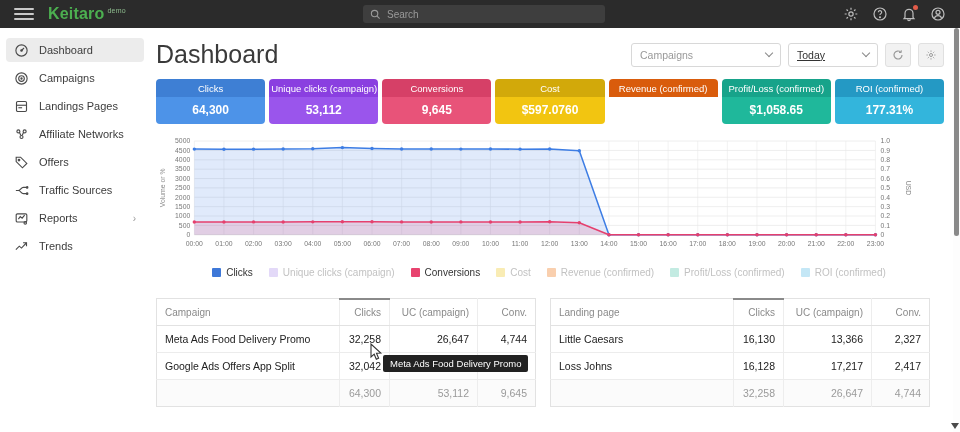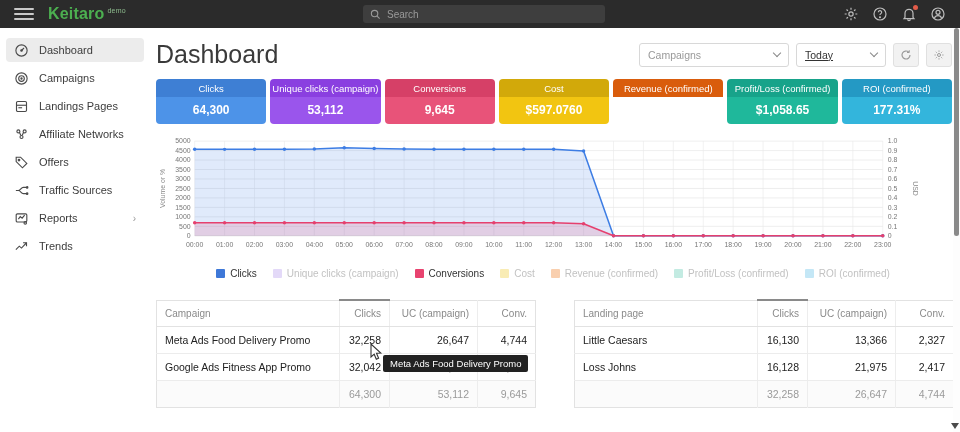--- a/index.html
+++ b/index.html
@@ -60,21 +60,21 @@
 
   
   .chart-wrap { padding:10px 0 0 4px; }
   .chart-wrap svg { width:100%; display:block; }
   .legend { display:flex; justify-content:center; gap:16px; padding:6px 0 2px; }
   .legend-item { display:flex; align-items:center; gap:5px; font-size:10px; color:#333; cursor:pointer; }
   .legend-item.inactive { color:#c2c2c2; }
   .legend-swatch { width:9px; height:9px; border-radius:1px; display:inline-block; }
 
   
-  .tables { display:flex; gap:38px; padding:18px 0 0 4px; }
+  .tables { display:flex; gap:14px; padding:18px 0 0 4px; }
   .data-table { width:380px; border-collapse:collapse; font-size:10.5px; border:1px solid #e2e2e2; }
   .data-table th { font-weight:normal; color:#8a8a8a; font-size:10px; text-align:left;
     padding:7px 8px; border-bottom:1px solid #e2e2e2; background:#fff; cursor:pointer; }
   .data-table th.num, .data-table td.num { text-align:right; border-left:1px solid #ededed; }
   .data-table th.sorted { border-top:2px solid #8a8a8a; }
   .data-table td { padding:7px 8px; color:#222; border-bottom:1px solid #ececec; white-space:nowrap;
     overflow:hidden; }
   .data-table tr.total td { color:#9a9a9a; background:#fbfbfb; border-bottom:none; }
   .col-name { width:auto; } .col-clicks { width:50px; } .col-uc { width:88px; } .col-conv { width:58px; }
 
@@ -467,21 +467,21 @@
           </tr>
         </thead>
         <tbody>
           <tr>
             <td>Meta Ads Food Delivery Promo</td>
             <td class="num">32,258</td>
             <td class="num">26,647</td>
             <td class="num">4,744</td>
           </tr>
           <tr>
-            <td>Google Ads Fitness App Promo</td>
+            <td>Google Ads Offers App Split</td>
             <td class="num">32,042</td>
             <td class="num">26,465</td>
             <td class="num">4,901</td>
           </tr>
           <tr class="total">
             <td></td>
             <td class="num">64,300</td>
             <td class="num">53,112</td>
             <td class="num">9,645</td>
           </tr>
@@ -506,21 +506,21 @@
         <tbody>
           <tr>
             <td>Little Caesars</td>
             <td class="num">16,130</td>
             <td class="num">13,366</td>
             <td class="num">2,327</td>
           </tr>
           <tr>
             <td>Loss Johns</td>
             <td class="num">16,128</td>
-            <td class="num">21,975</td>
+            <td class="num">17,217</td>
             <td class="num">2,417</td>
           </tr>
           <tr class="total">
             <td></td>
             <td class="num">32,258</td>
             <td class="num">26,647</td>
             <td class="num">4,744</td>
           </tr>
         </tbody>
       </table>

